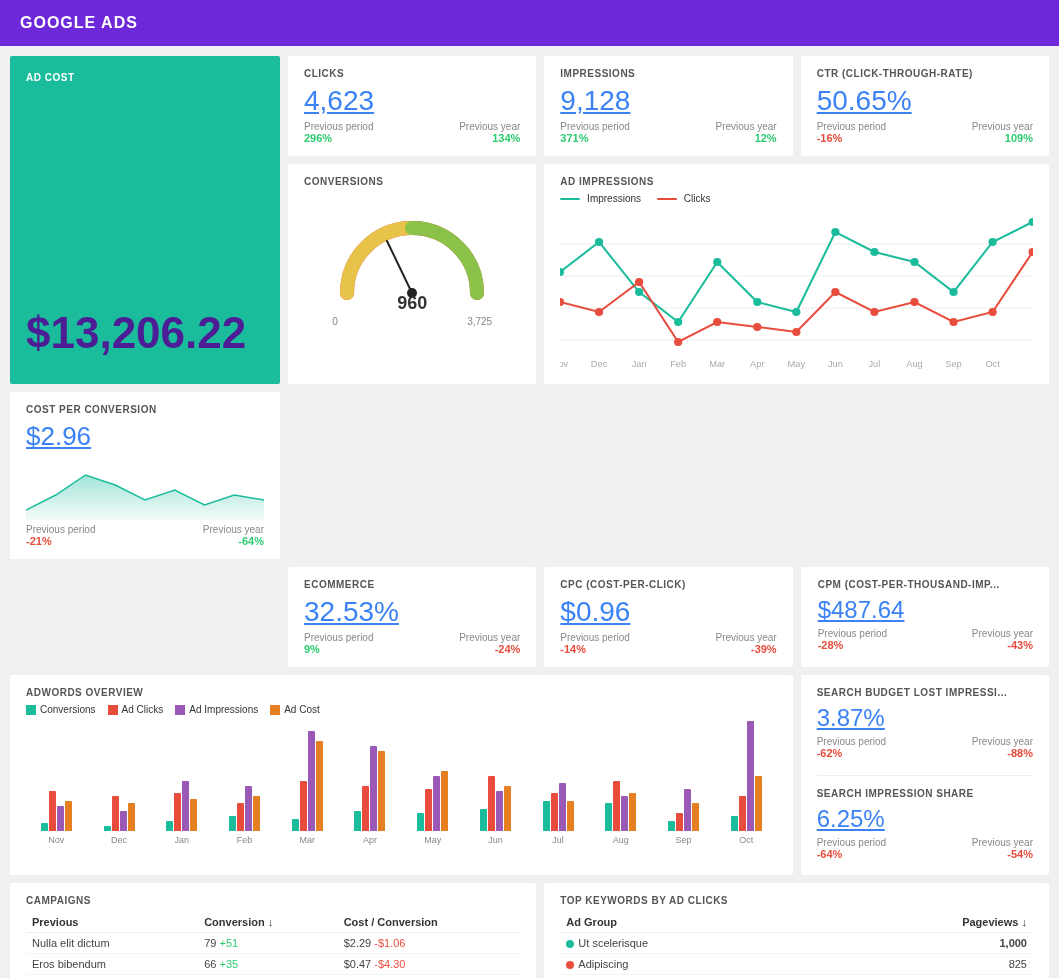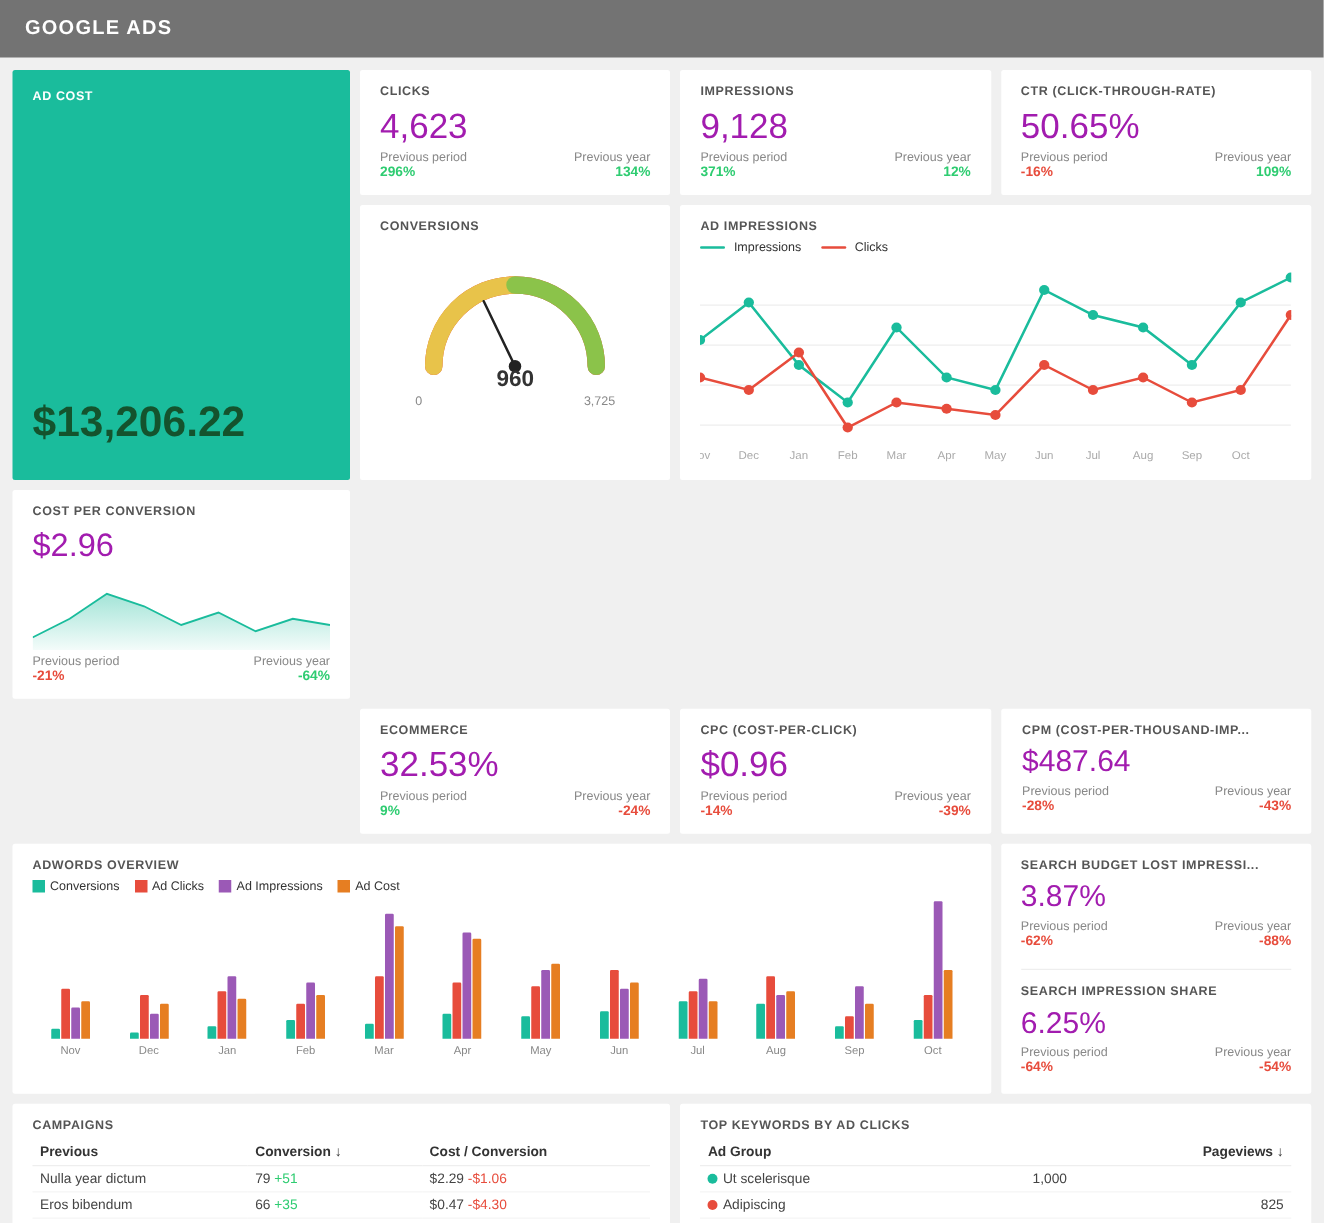--- a/index.html
+++ b/index.html
@@ -1,19 +1,19 @@
 <!DOCTYPE html>
 <html><head>
   <meta charset="utf-8">
   <style>
     * { box-sizing: border-box; margin: 0; padding: 0; }
     body { font-family: 'Helvetica Neue', Arial, sans-serif; background: #f0f0f0; font-size: 12px; color: #333; }
 
     .header {
-      background: #737373;
+      background: #6d28d9;
       color: #fff;
       padding: 14px 20px;
       font-size: 16px;
       font-weight: bold;
       letter-spacing: 1px;
     }
 
     .dashboard {
       padding: 10px;
       display: grid;
@@ -33,22 +33,23 @@
       font-weight: bold;
       letter-spacing: 0.5px;
       color: #555;
       margin-bottom: 6px;
       text-transform: uppercase;
     }
 
     .card-value {
       font-size: 28px;
       font-weight: 300;
-      color: #a21caf;
+      color: #3b82f6;
       margin-bottom: 4px;
+      text-decoration: underline;
     }
 
     .card-sub {
       display: flex;
       justify-content: space-between;
       margin-top: 4px;
     }
 
     .card-sub-label {
       font-size: 10px;
@@ -76,23 +77,23 @@
     }
 
     .ad-cost-label {
       font-size: 10px;
       font-weight: bold;
       letter-spacing: 0.5px;
       margin-bottom: auto;
     }
 
     .ad-cost-value {
-      font-size: 34px;
+      font-size: 44px;
       font-weight: bold;
-      color: #14532d;
+      color: #4c1d95;
       margin: auto 0 10px 0;
     }
 
     .cost-per-conv {
       grid-column: 1;
       grid-row: 3;
     }
 
     .sparkline-area {
       height: 60px;
@@ -614,21 +615,21 @@
     <table>
       <thead>
         <tr>
           <th>Previous</th>
           <th style="cursor:pointer;margin-left:48px;">Conversion ↓</th>
           <th>Cost / Conversion</th>
         </tr>
       </thead>
       <tbody>
         <tr>
-          <td>Nulla year dictum</td>
+          <td>Nulla elit dictum</td>
           <td>79 <span class="positive">+51</span></td>
           <td>$2.29 <span class="negative">-$1.06</span></td>
         </tr>
         <tr>
           <td>Eros bibendum</td>
           <td>66 <span class="positive">+35</span></td>
           <td>$0.47 <span class="negative">-$4.30</span></td>
         </tr>
         <tr>
           <td>Nisi dui adipiscing</td>
@@ -646,21 +647,21 @@
         <tr>
           <th>Ad Group</th>
           <th style="cursor:pointer;text-align:right;">Pageviews ↓</th>
         </tr>
       </thead>
       <tbody>
         <tr>
           <td>
             <span class="kw-dot" style="background:#1abc9c;"></span>Ut scelerisque
           </td>
-          <td style="">1,000</td>
+          <td style="text-align:right;font-weight:bold;">1,000</td>
         </tr>
         <tr>
           <td>
             <span class="kw-dot" style="background:#e74c3c;"></span>Adipiscing
           </td>
           <td style="text-align:right;">825</td>
         </tr>
         <tr>
           <td>
             <span class="kw-dot" style="background:#9b59b6;"></span>Felis sit

